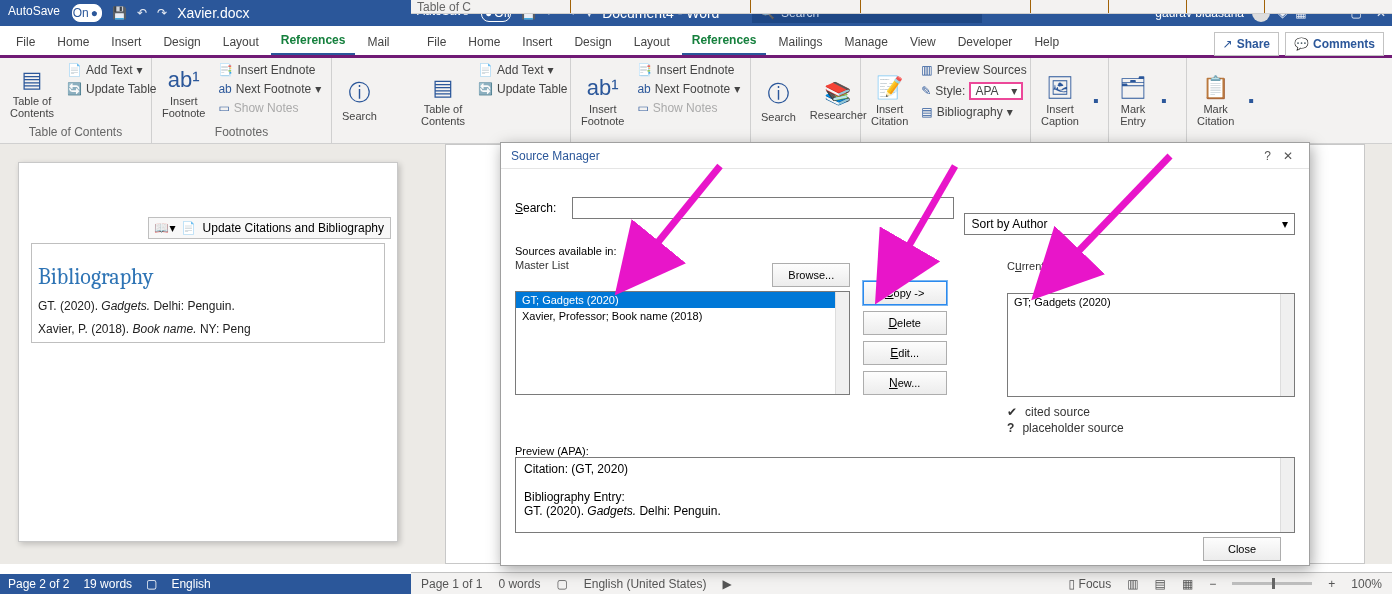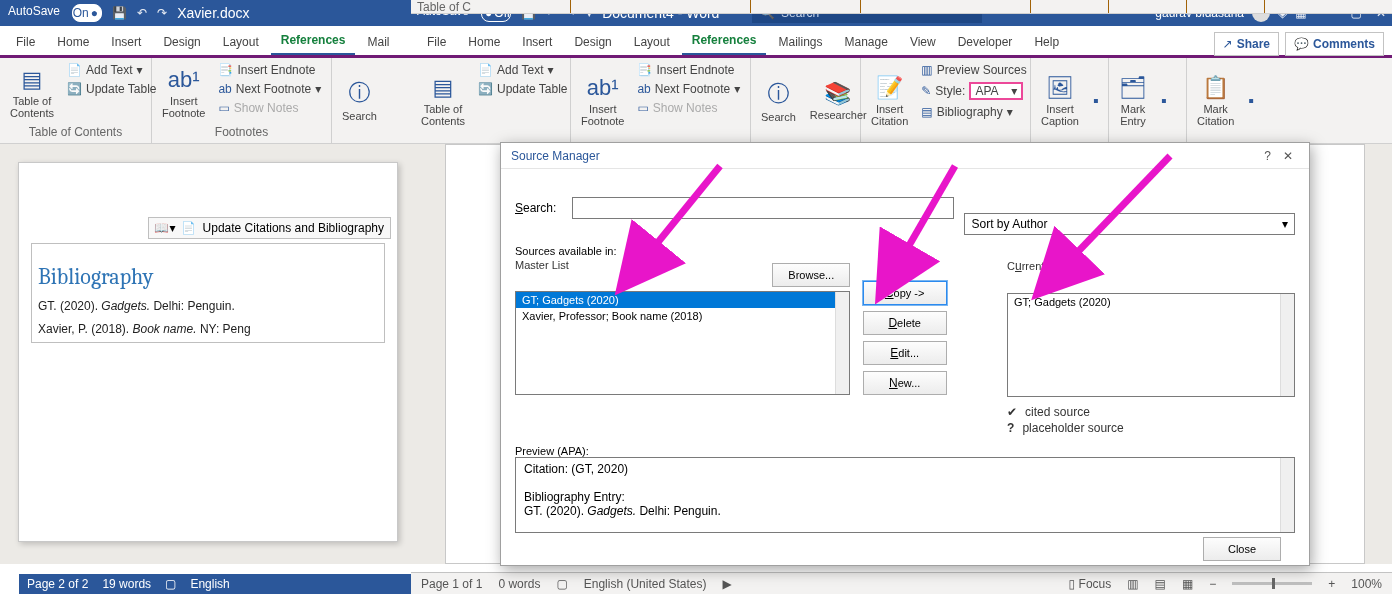--- a/index.html
+++ b/index.html
@@ -25,21 +25,21 @@
 .vstack{display:flex;flex-direction:column;gap:3px;}
 .sbtn{display:flex;align-items:center;gap:4px;padding:1px 3px;color:#444;cursor:pointer;font-size:11px;white-space:nowrap;}
 .sbtn .sic{color:#2b579a;}
 .disabled{color:#aaa;}
 .docArea{background:#eceae6;height:420px;padding:18px 0 0 18px;}
 .page{background:#fff;width:380px;height:380px;border:1px solid #c8c8c8;box-shadow:2px 2px 6px rgba(0,0,0,.2);padding:50px 12px 12px 12px;position:relative;}
 .updBar{position:absolute;top:54px;right:6px;border:1px solid #bfbfbf;background:#f8f8f8;padding:3px 6px;font-size:11px;display:flex;align-items:center;gap:6px;}
 .biblioH{color:#2e74b5;font-size:22px;font-family:Cambria,serif;margin-top:14px;}
 .bline{font-family:Cambria,serif;font-size:13px;margin-top:8px;color:#222;}
 .bline i{font-style:italic;}
-.statusL{position:absolute;bottom:0;left:0;width:411px;height:20px;background:#2b579a;color:#fff;display:flex;align-items:center;padding:0 8px;gap:14px;font-size:11px;margin-left:19px;}
+.statusL{position:absolute;bottom:0;left:0;width:411px;height:20px;background:#2b579a;color:#fff;display:flex;align-items:center;padding:0 8px;gap:14px;font-size:11px;}
 
 .winR{position:absolute;left:411px;top:0;width:981px;height:594px;background:#fff;}
 .titlebarR{height:26px;background:#2b579a;color:#fff;display:flex;align-items:center;padding:0 6px;gap:10px;}
 .searchBox{flex:0 0 230px;height:20px;background:#1e4785;display:flex;align-items:center;padding:0 8px;gap:6px;color:#c6d4ea;}
 .userArea{display:flex;align-items:center;gap:8px;margin-left:auto;}
 .avatar{width:18px;height:18px;border-radius:50%;background:#ddd;}
 .winctl{display:flex;gap:14px;margin-left:10px;}
 .ribbonR{height:86px;background:#f3f2f1;display:flex;border-bottom:1px solid #d0d0d0;}
 .shareBtns{position:absolute;right:8px;top:32px;display:flex;gap:6px;}
 .shareBtn{border:1px solid #c3c3c3;background:#fff;padding:4px 8px;display:flex;align-items:center;gap:4px;color:#2b579a;cursor:pointer;}

